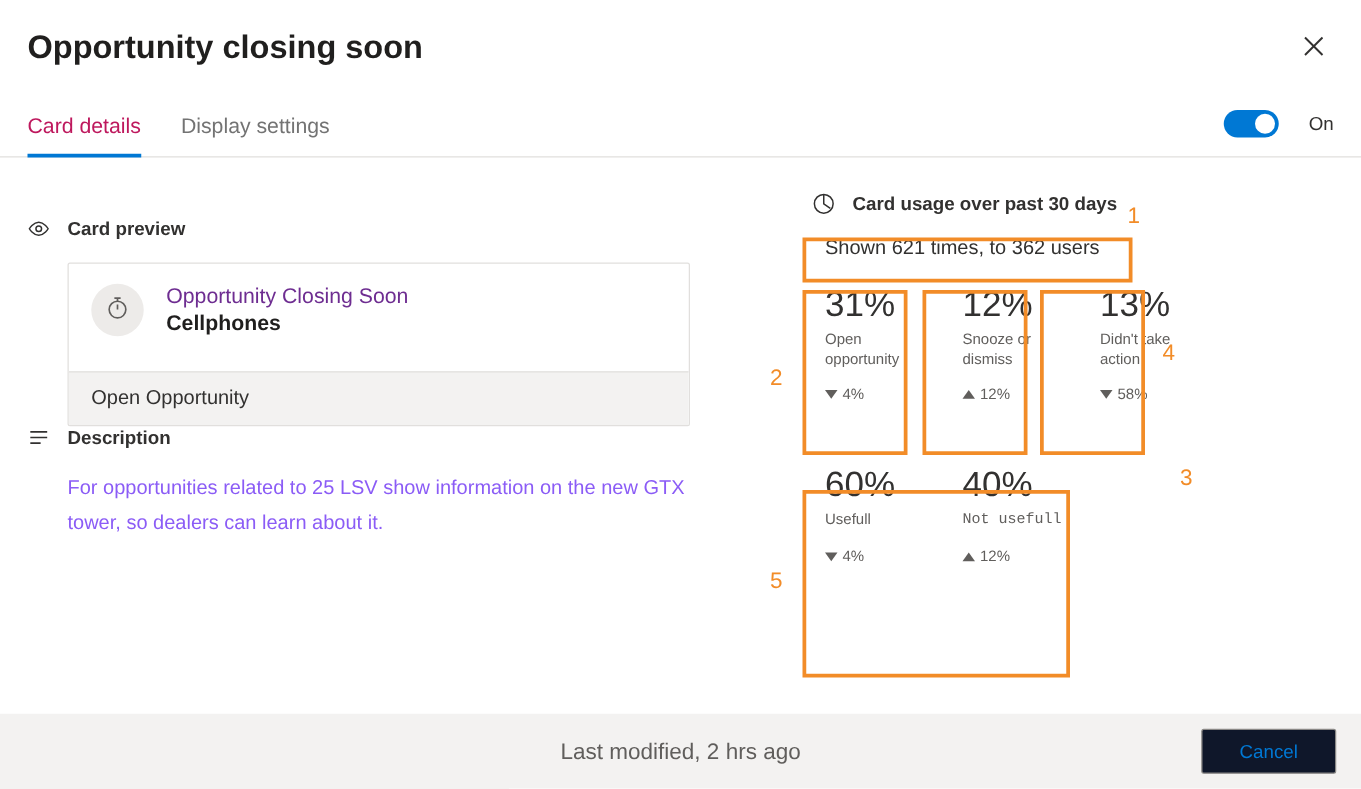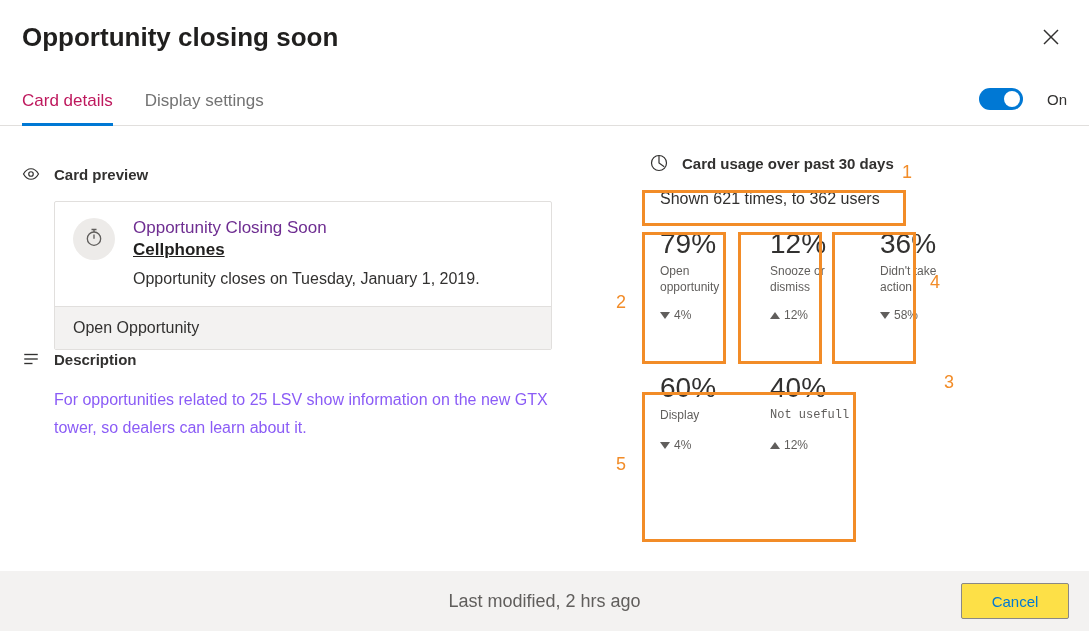--- a/index.html
+++ b/index.html
@@ -126,21 +126,20 @@
     .preview-text .ptitle {
       color: #6E2D91;
       font-size: 17px;
       margin-bottom: 2px;
     }
     .preview-text .psub {
       font-weight: 600;
       font-size: 17px;
       color: #201F1E;
       margin-bottom: 10px;
-      text-decoration: underline;
     }
     .preview-text .pdesc {
       font-size: 16px;
       color: #323130;
     }
     .preview-action {
       background: #F3F2F1;
       border-top: 1px solid #E1DFDD;
       padding: 12px 18px;
       font-size: 16px;
@@ -227,21 +226,21 @@
       left: 50%;
       transform: translateX(-50%);
       color: #605E5C;
       font-size: 18px;
     }
     .btn {
       height: 36px;
       min-width: 108px;
       font-size: 15px;
       border: 1px solid #8A8886;
-      background: #fde047;
+      background: #0f172a;
       color: #0078D4;
       cursor: pointer;
       border-radius: 2px;
     }
     .btn.primary {
       background: #0078D4;
       border-color: #0078D4;
       color: #fff;
     }
   </style>
@@ -292,21 +291,20 @@
               <circle cx="12" cy="14" r="8"></circle>
               <path d="M12 14 V9"></path>
               <path d="M9 3h6"></path>
               <path d="M12 3v3"></path>
             </svg>
           </span>
         </div>
         <div class="preview-text">
           <div class="ptitle">Opportunity Closing Soon</div>
           <div class="psub">Cellphones</div>
-          <div class="pdesc">Opportunity closes on Tuesday, January 1, 2019.</div>
         </div>
       </div>
       <div class="preview-action">Open Opportunity</div>
     </div>
 
     <div class="desc-section">
       <div class="section-head">
         <span class="icon">
           <svg viewBox="0 0 24 24" width="18" height="18" stroke="#323130" stroke-width="1.8">
             <line x1="3" y1="6" x2="21" y2="6"></line>
@@ -330,50 +328,50 @@
           <circle cx="12" cy="12" r="10"></circle>
         </svg>
       </span>
       <span class="section-title">Card usage over past 30 days</span>
     </div>
 
     <div class="shown-line">Shown 621 times, to 362 users</div>
 
     <div class="stat-row">
       <div class="stat">
-        <div class="stat-num">79%</div>
+        <div class="stat-num">31%</div>
         <div class="stat-label">Open opportunity</div>
         <div class="stat-delta">
           <span class="tri-down"></span>
           <span>4%</span>
         </div>
       </div>
       <div class="stat">
         <div class="stat-num">12%</div>
         <div class="stat-label">Snooze or dismiss</div>
         <div class="stat-delta">
           <span class="tri-up"></span>
           <span>12%</span>
         </div>
       </div>
       <div class="stat">
-        <div class="stat-num">36%</div>
+        <div class="stat-num">13%</div>
         <div class="stat-label">Didn't take action</div>
         <div class="stat-delta">
           <span class="tri-down"></span>
           <span>58%</span>
         </div>
       </div>
     </div>
 
 
     <div class="stat-row" style="margin-bottom:0;">
       <div class="stat">
         <div class="stat-num">60%</div>
-        <div class="stat-label" style="min-height:18px;">Display</div>
+        <div class="stat-label" style="min-height:18px;">Usefull</div>
         <div class="stat-delta">
           <span class="tri-down"></span>
           <span>4%</span>
         </div>
       </div>
       <div class="stat">
         <div class="stat-num">40%</div>
         <div class="stat-label" style="min-height:18px;font-family:Liberation Mono, monospace;">Not usefull</div>
         <div class="stat-delta">
           <span class="tri-up"></span>

